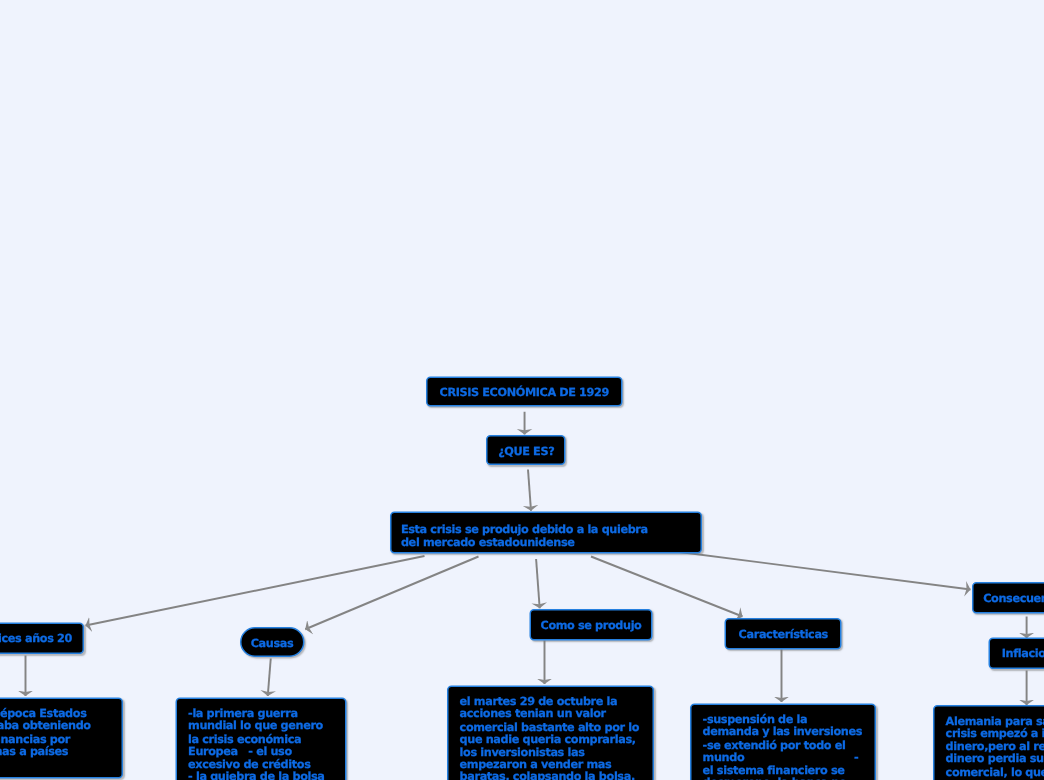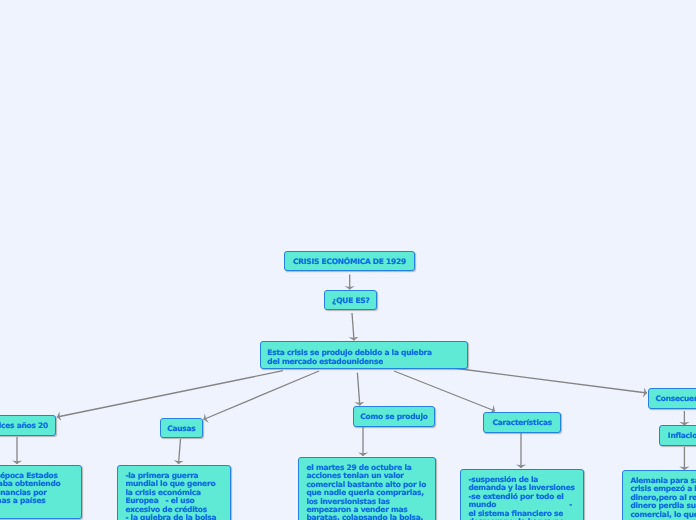--- a/index.html
+++ b/index.html
@@ -1,21 +1,21 @@
 <!DOCTYPE html>
 <html><head>
 <meta charset="utf-8">
 <style>
   html,body{margin:0;padding:0;}
   body{width:696px;height:520px;overflow:hidden;background:#eff3fd;
        font-family:"DejaVu Sans",sans-serif;-webkit-font-smoothing:antialiased;text-rendering:geometricPrecision;}
   #stage{position:relative;width:696px;height:520px;overflow:hidden;}
   .node span{display:block;}
   svg.edges{position:absolute;left:0;top:0;width:696px;height:520px;pointer-events:none;}
-  .node{position:absolute;box-sizing:border-box;background:#5eead4;
+  .node{position:absolute;box-sizing:border-box;background:#000000;
         border:1.4px solid #2580e0;border-radius:3px;
         color:#0d6ae4;font-weight:bold;-webkit-text-stroke:0.18px #0d6ae4;white-space:pre;
         box-shadow:1px 1px 1px rgba(120,120,120,0.5);will-change:opacity;}
   .title-node{display:flex;align-items:center;justify-content:center;
               font-size:7.5px;letter-spacing:-0.25px;}
   .multi-node{font-size:7.5px;letter-spacing:-0.25px;line-height:8.8px;padding:6.9px 0 0 6.3px;}
   .text-node{font-size:7.5px;letter-spacing:-0.25px;line-height:8.4px;padding:6.0px 0 0 7.4px;}
 </style>
 </head>
 <body>
@@ -42,21 +42,21 @@
         <line x1="684.4" y1="411" x2="684.4" y2="425.4" marker-end="url(#ah)"></line>
         <line x1="684.4" y1="447" x2="684.4" y2="470" marker-end="url(#ah)"></line>
       </g>
   </svg>
   <div id="nodes">
       <div class="node title-node" style="left: 284px; top: 251px; width: 131px; height: 20px;"><span>CRISIS ECONÓMICA DE 1929</span></div>
       <div class="node title-node" style="left: 324.4px; top: 290.2px; width: 52.9px; height: 20px; text-align: center;"><span>¿QUE ES?</span></div>
       <div class="node multi-node" style="left: 260px; top: 341px; width: 208px; height: 28px;"><span>Esta crisis se produjo debido a la quiebra
 del mercado estadounidense</span></div>
       <div class="node title-node" style="left: -35.5px; top: 415px; width: 91.5px; height: 21px;"><span>Los felices años 20</span></div>
-      <div class="node title-node" style="left: 159.5px; top: 418px; width: 43.7px; height: 20.1px;"><span>Causas</span></div>
+      <div class="node title-node" style="left: 159.5px; top: 418px; width: 43.7px; height: 20.1px; border-radius: 10px;"><span>Causas</span></div>
       <div class="node title-node" style="left: 320px; top: 406px; width: 82px; height: 20.5px; margin-left: 33px;"><span>Como se produjo</span></div>
       <div class="node title-node" style="left: 483.2px; top: 412px; width: 78px; height: 20.5px;"><span>Características</span></div>
       <div class="node title-node" style="left: 648px; top: 388px; width: 74px; height: 21px;"><span>Consecuencias</span></div>
       <div class="node title-node" style="left: 659px; top: 425px; width: 52px; height: 21px;"><span>Inflacion</span></div>
       <div class="node text-node" style="left: -37px; top: 465px; width: 119px; height: 53.5px;"><span>En esa época Estados
 UU estaba obteniendo
 mas ganancias por
 maquinas a países</span></div>
       <div class="node text-node" style="left: 117px; top: 465px; width: 114px; height: 58px;"><span>-la primera guerra
 mundial lo que genero

